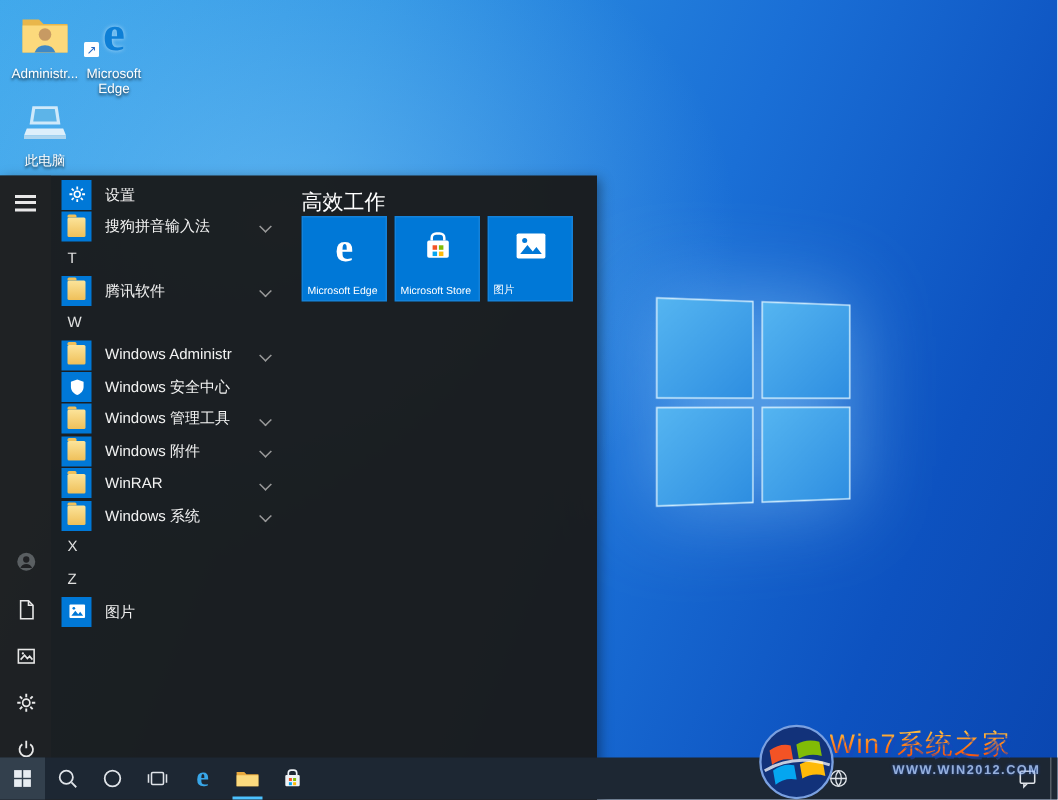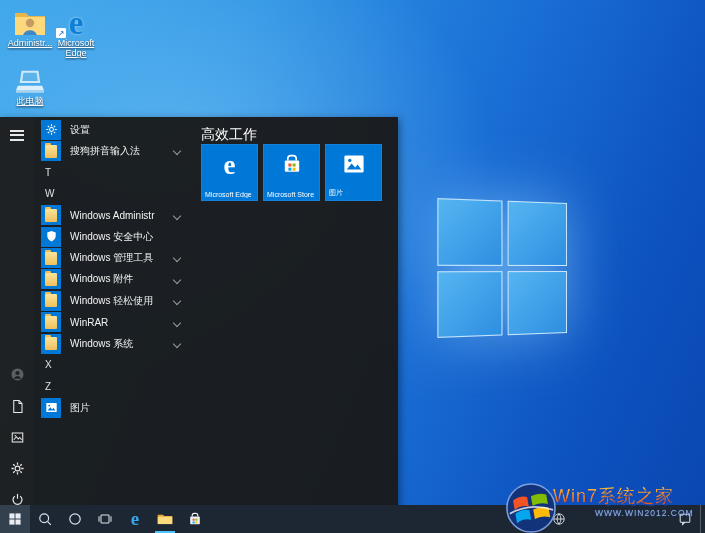--- a/index.html
+++ b/index.html
@@ -15,22 +15,22 @@
   #wlogo { position:absolute; left:441px; top:203px; width:126px; height:130px;
     transform:perspective(520px) rotateY(17deg); transform-origin:right center;
     display:grid; grid-template-columns:1fr 1fr; grid-template-rows:1fr 1fr; gap:5px;
     filter:drop-shadow(0 0 28px rgba(150,215,255,.55)); }
   #wlogo .pane { background:linear-gradient(135deg,#55b5f1,#2e8ee1);
     border:1px solid rgba(225,245,255,.85); }
 
   
   .dicon { position:absolute; width:48px; text-align:center; cursor:default; }
   .dicon .art { height:32px; display:flex; align-items:flex-end; justify-content:center; position:relative; }
-  .dicon .cap { margin-top:0; font-size:9px; line-height:10px; color:#fff;
-    text-shadow:0 1px 2px rgba(0,0,0,.75); word-break:break-word;text-decoration:underline; }
+  .dicon .cap { margin-top:6px; font-size:9px; line-height:10px; color:#fff;
+    text-shadow:0 1px 2px rgba(0,0,0,.75); word-break:break-word; }
   .edge-e { font-size:33px; line-height:30px; font-weight:700; color:#0e7fd6;
     text-shadow:0 0 3px rgba(255,255,255,.55); font-family:"Liberation Serif", serif; }
   .sc-badge { position:absolute; left:4px; bottom:0; width:10px; height:10px; background:#fff;
     border-radius:1px; display:flex; align-items:center; justify-content:center;
     font-size:8px; color:#2468c4; }
 
   
   #start-menu { position:absolute; left:0; top:117px; width:398px; height:496px;
     background:rgba(26,27,28,.97); box-shadow:2px 2px 8px rgba(0,0,0,.4); }
   #rail { position:absolute; left:0; top:0; width:34px; height:100%; background:rgba(35,36,38,.5); }
@@ -80,21 +80,21 @@
 
   
   #watermark { position:absolute; left:505px; top:482px; width:200px; height:51px; pointer-events:none; }
   #wm-logo { position:absolute; left:0; top:0; width:52px; height:52px; }
   #wm-title { position:absolute; left:48px; top:2px; font-size:18px; font-weight:400;
     letter-spacing:1px; white-space:nowrap;
     background:linear-gradient(180deg,#ffd24a,#ff7d1a 55%,#ef3d08);
     -webkit-background-clip:text; background-clip:text; color:transparent;
     text-shadow:2px 2px 0 rgba(25,70,190,.55); }
   #wm-url { position:absolute; left:90px; top:26px; font-size:8.5px; letter-spacing:1px;
-    color:rgba(190,215,255,.75); text-shadow:0 0 2px rgba(40,90,200,.8); }
+    color:rgba(190,215,255,.75); text-shadow:0 0 2px rgba(40,90,200,.8);font-weight:bold; }
 </style>
 </head>
 <body>
 
 <div id="screen">
 
   <div id="wlogo">
     <div class="pane"></div>
     <div class="pane"></div>
     <div class="pane"></div>
@@ -198,20 +198,27 @@
             <span class="fold"></span>
           </span>
         <span class="lbl">搜狗拼音输入法</span>
         <span class="chev"></span>
       </div>
 
       <div class="row section">
         <span class="lbl">T</span>
       </div>
 
+      <div class="row app">
+        <span class="tile-sm">
+            <span class="fold"></span>
+          </span>
+        <span class="lbl">腾讯软件</span>
+        <span class="chev"></span>
+      </div>
 
       <div class="row section">
         <span class="lbl">W</span>
       </div>
 
       <div class="row app">
         <span class="tile-sm">
             <span class="fold"></span>
           </span>
         <span class="lbl">Windows Administr</span>
@@ -236,27 +243,20 @@
       </div>
 
       <div class="row app">
         <span class="tile-sm">
             <span class="fold"></span>
           </span>
         <span class="lbl">Windows 附件</span>
         <span class="chev"></span>
       </div>
 
-      <div class="row app">
-        <span class="tile-sm">
-            <span class="fold"></span>
-          </span>
-        <span class="lbl">Windows 轻松使用</span>
-        <span class="chev"></span>
-      </div>
 
       <div class="row app">
         <span class="tile-sm">
             <span class="fold"></span>
           </span>
         <span class="lbl">WinRAR</span>
         <span class="chev"></span>
       </div>
 
       <div class="row app">

